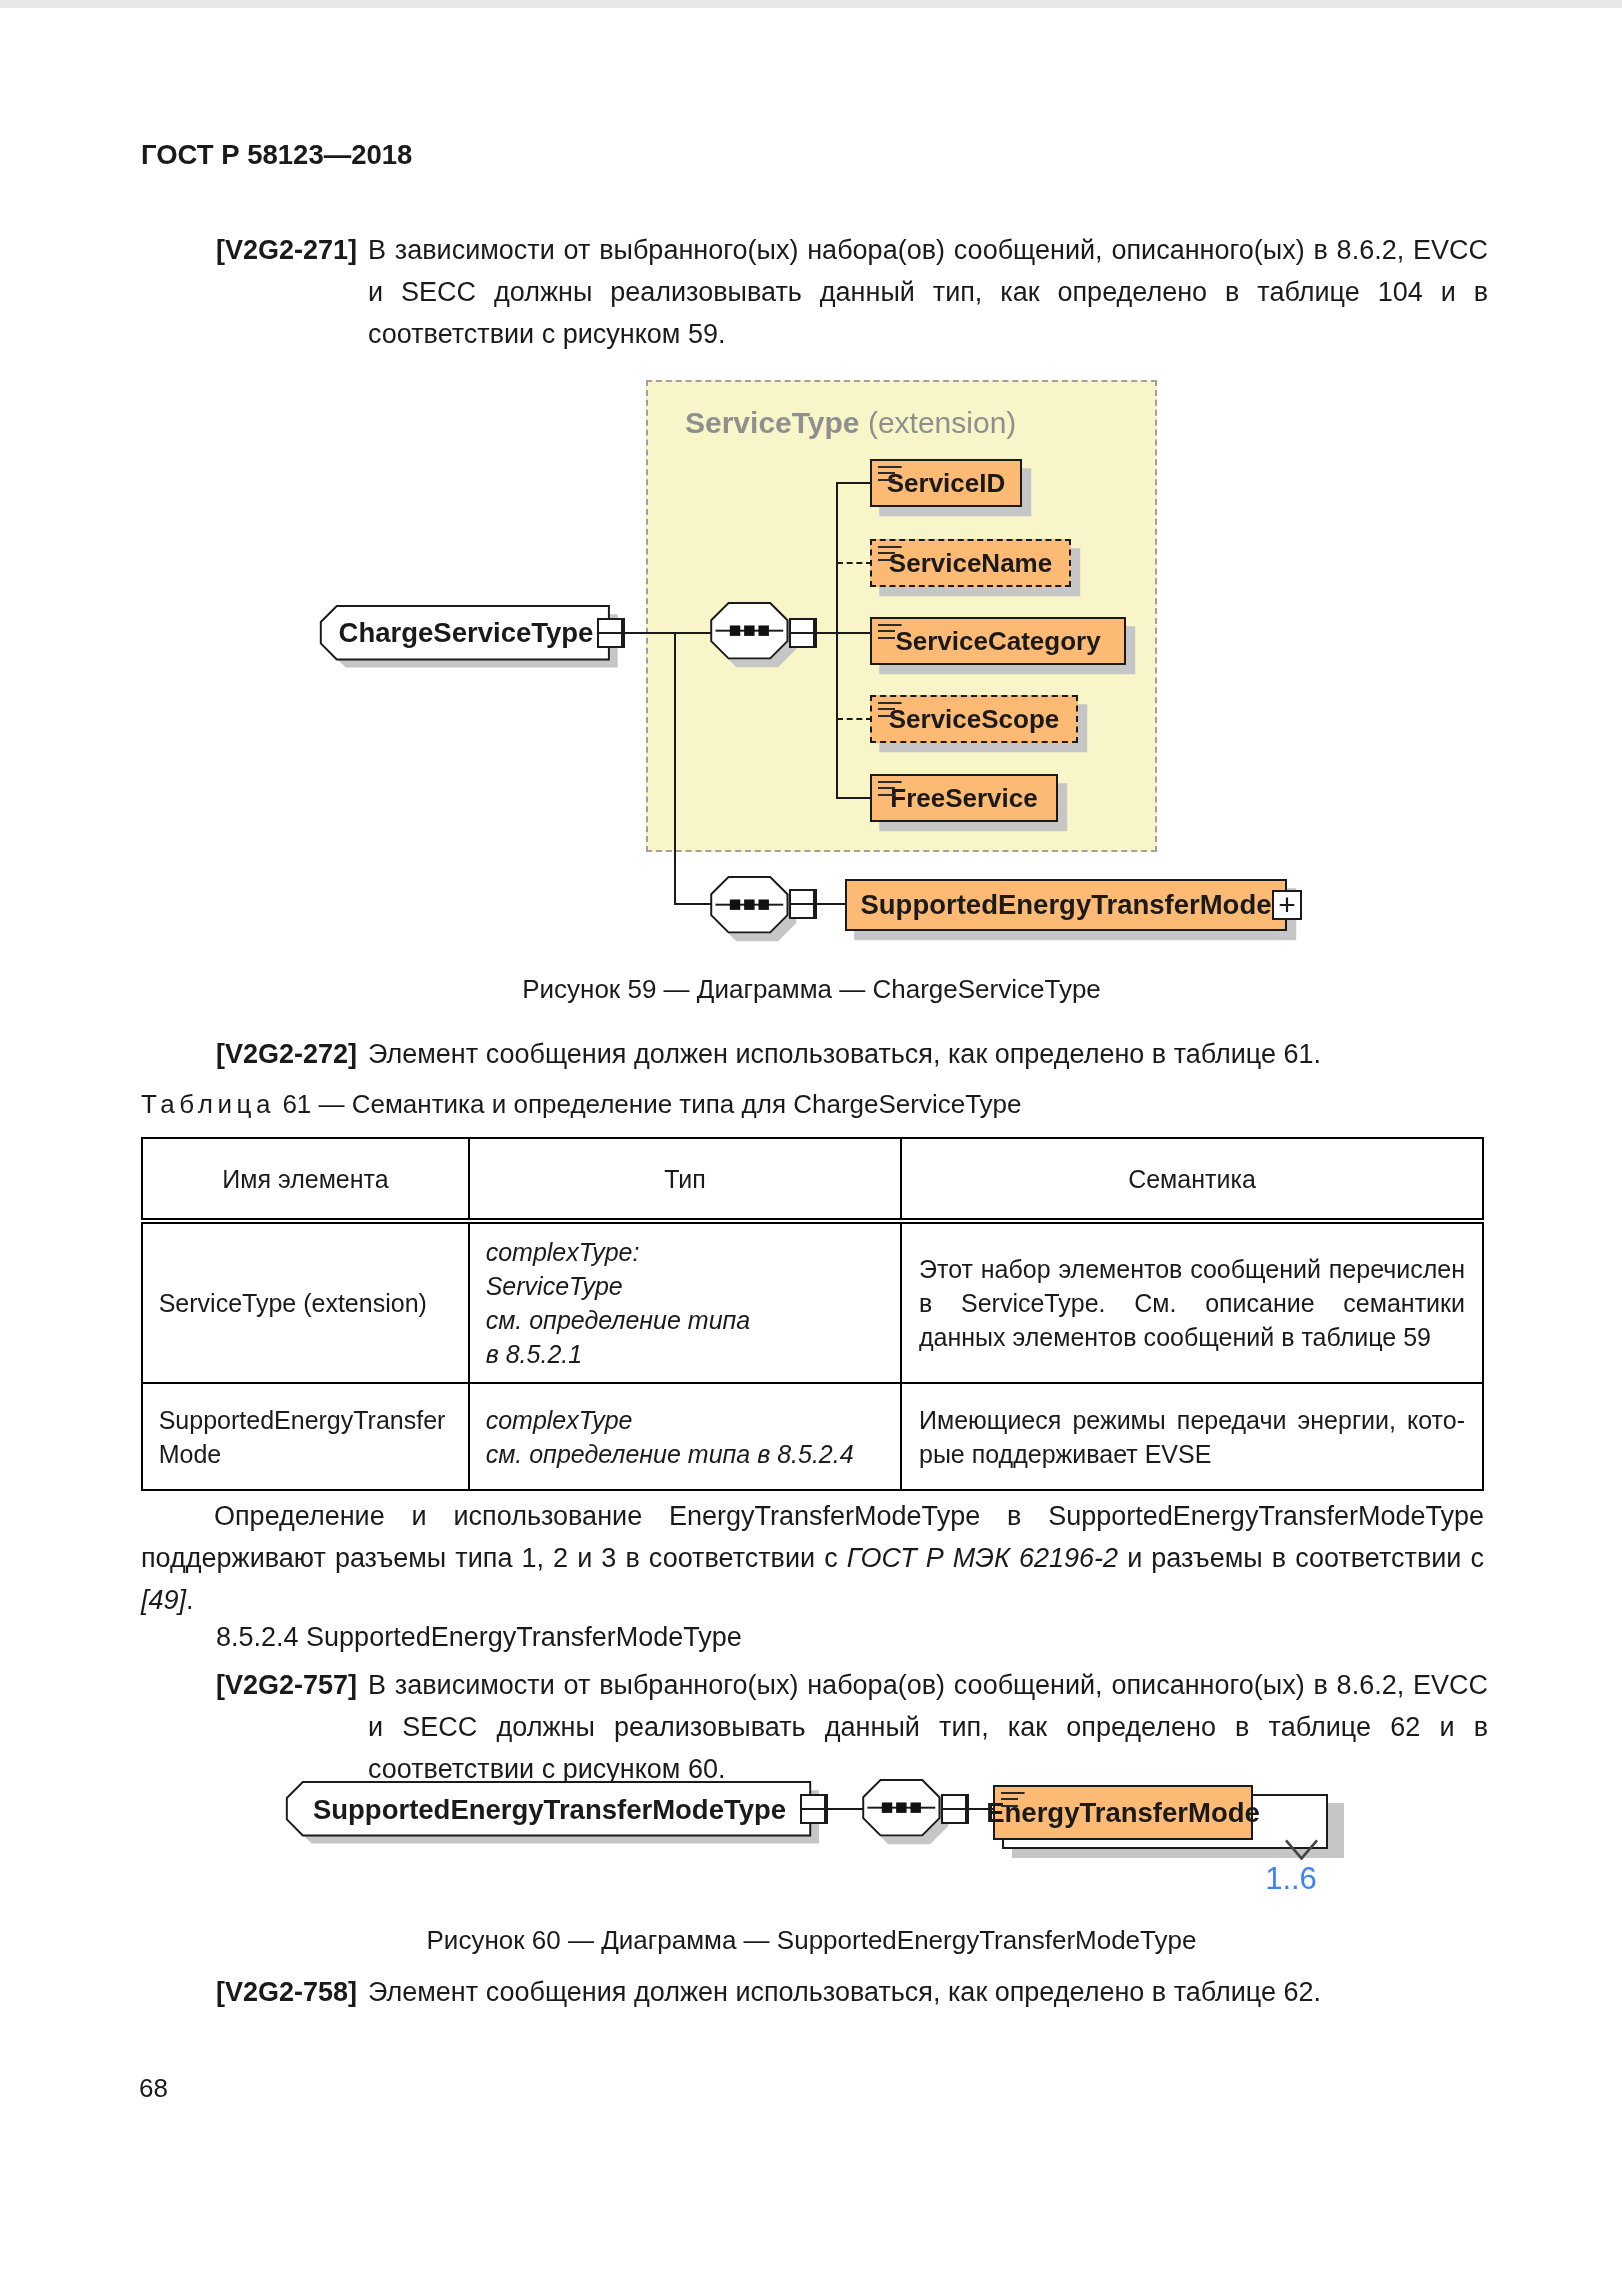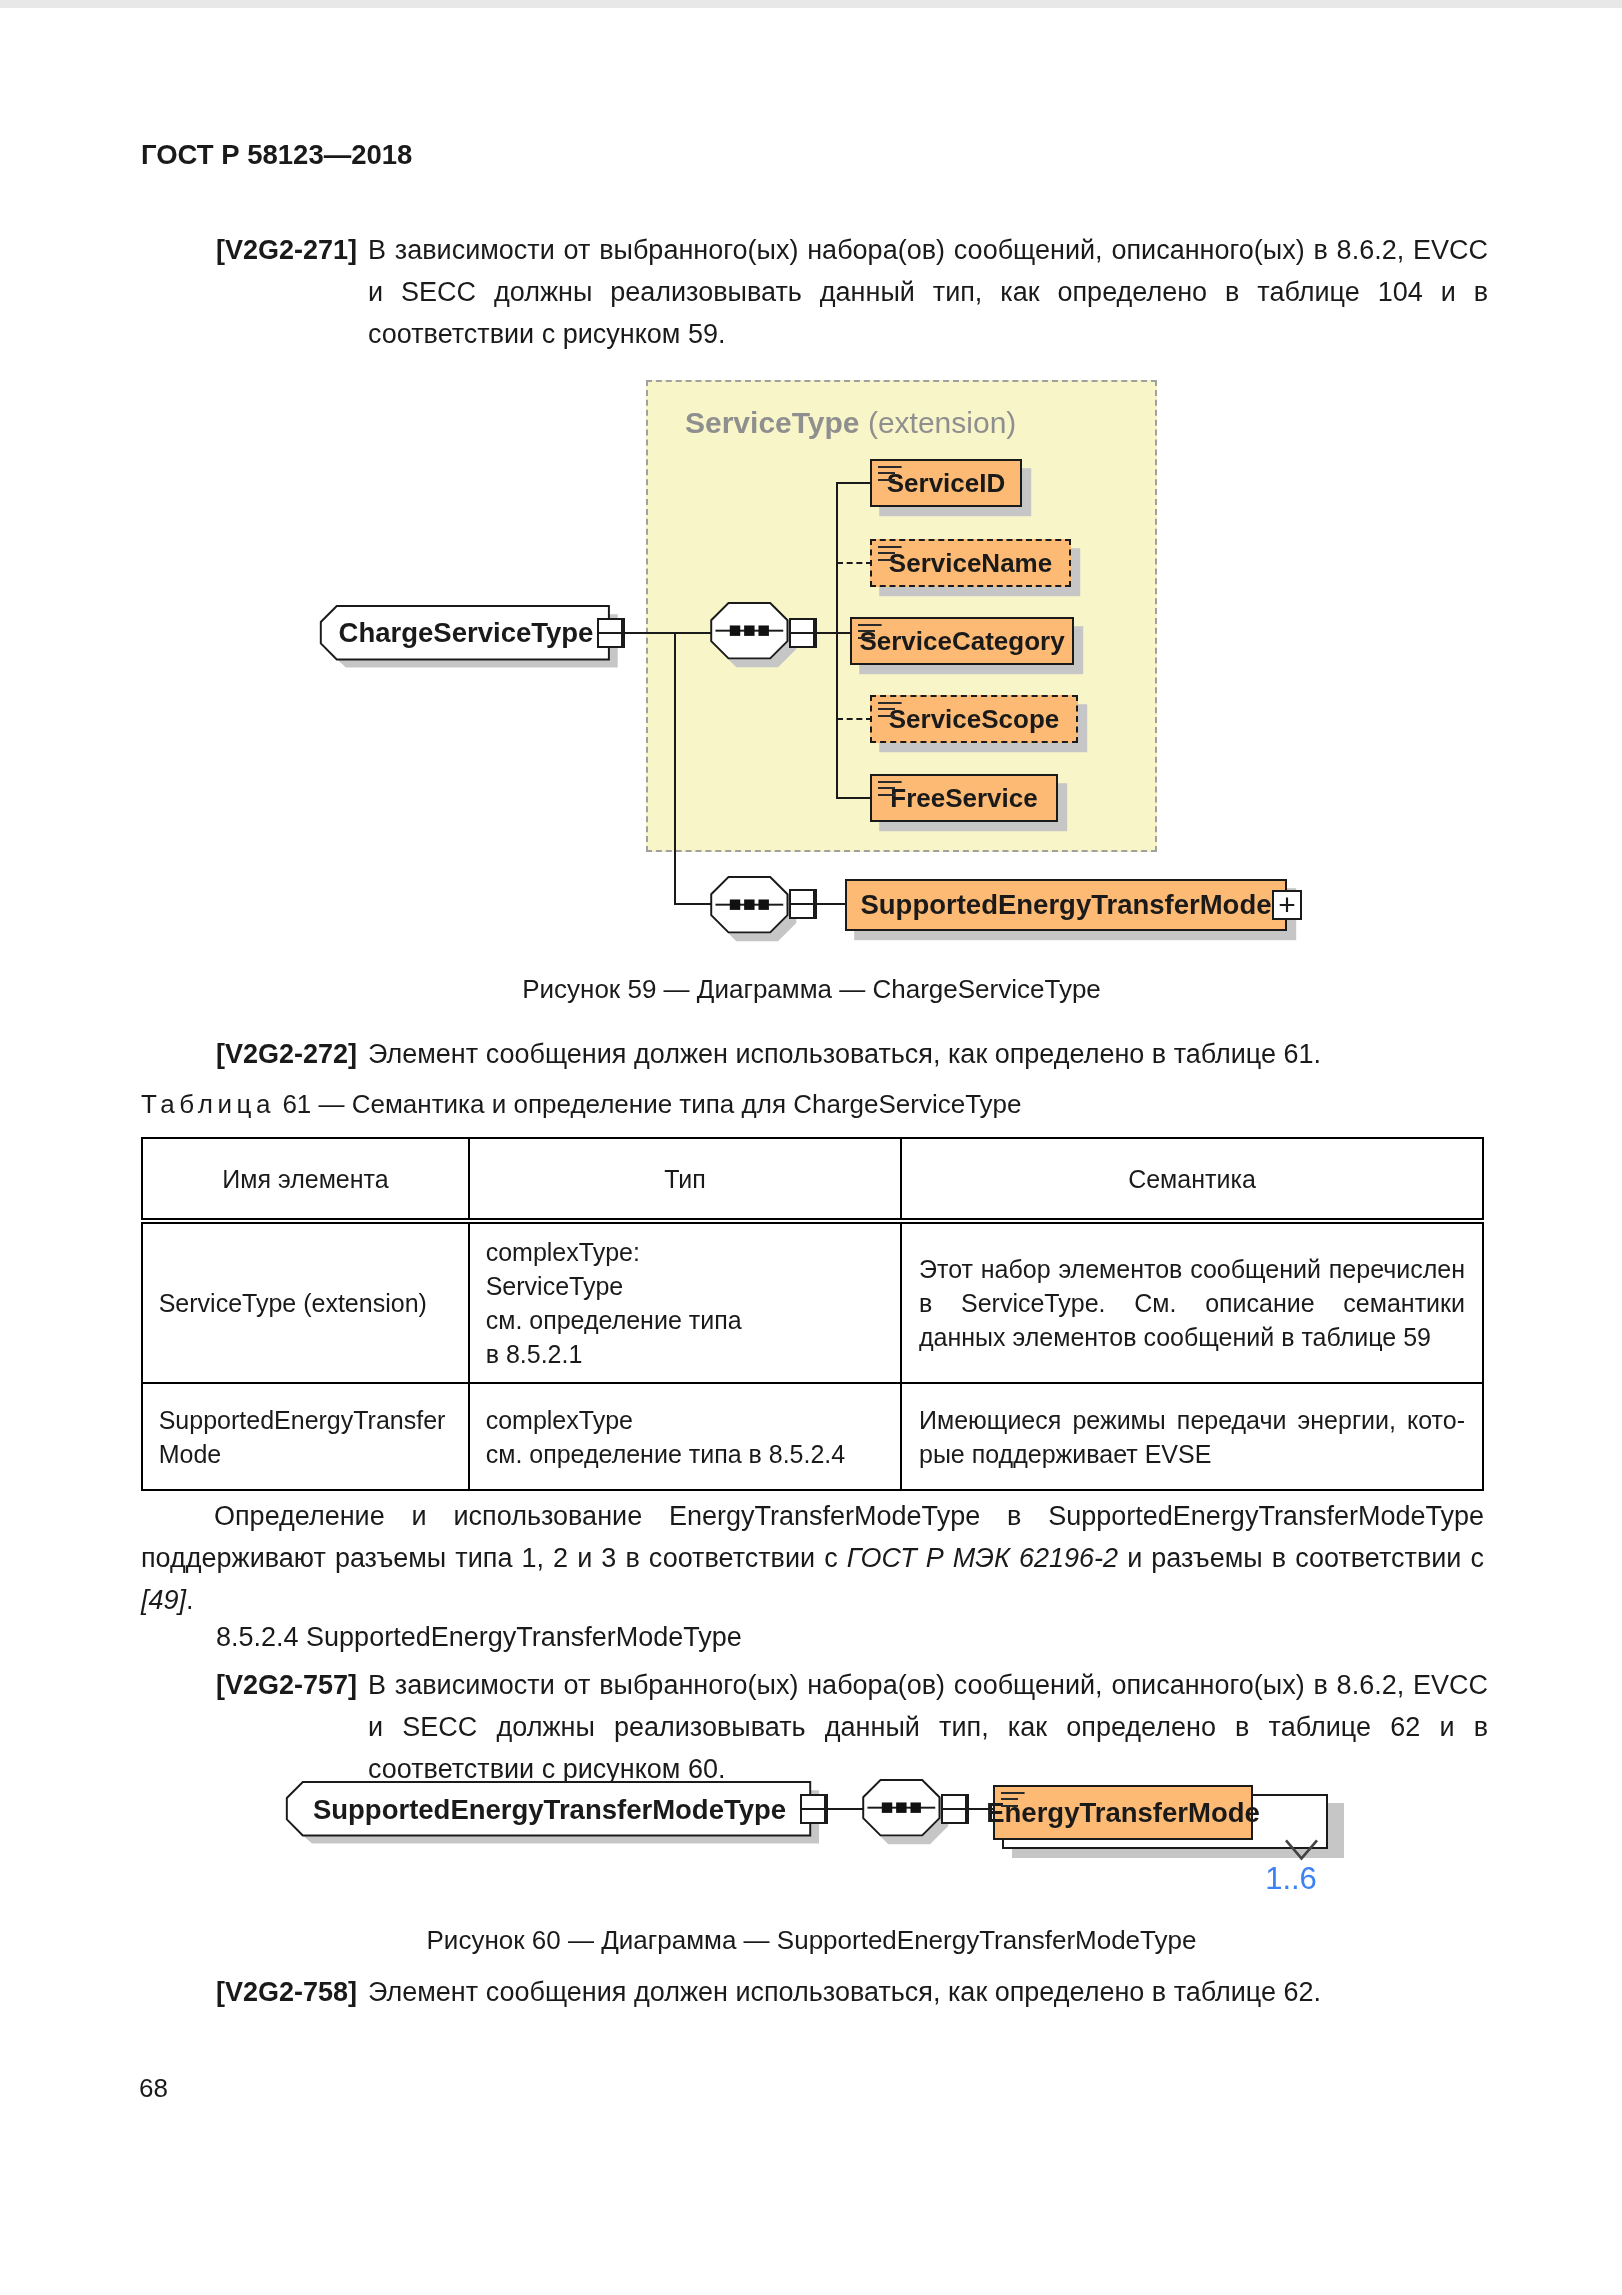--- a/index.html
+++ b/index.html
@@ -23,21 +23,21 @@
   .h4 { position:absolute; left:216px; top:1614px; font-size:27px; }
   .pageno { position:absolute; left:139px; top:2065px; font-size:26px; }
   
   table.t61 { position:absolute; left:141px; top:1129px; width:1341px;
               border-collapse:collapse; table-layout:fixed; font-size:25px; }
   table.t61 td { border:2px solid #000; vertical-align:middle; line-height:34px; }
   table.t61 thead td { height:77px; text-align:center; border-bottom:6.5px double #000; }
   table.t61 tr.r1 td { height:145px; }
   table.t61 tr.r2 td { height:92px; }
   td.c1 { padding:5.2px 11.8px 5.2px 15.7px; }
-  td.c2 { padding:5.2px 11.8px 5.2px 15.7px; white-space:pre-line; }
+  td.c2 { padding:5.2px 11.8px 5.2px 15.7px; white-space:pre-line;font-style:italic; }
   td.c3 { padding:6.5px 17px; text-align:justify; }
   
   .line { position:absolute; background:#1a1a1a; }
   .dashline { position:absolute; height:0; border-top:2px dashed #1a1a1a; }
   .ybox { position:absolute; left:646px; top:372px; width:511px; height:472px;
           background:#f8f6c8; border:2px dashed #a0a0a0; box-sizing:border-box; }
   .ylabel { position:absolute; left:685px; top:398px; font-size:30px; color:#8f8f8f; }
   .ylabel b { font-weight:bold; }
   .ebox { position:absolute; background:#fdba74; border:2px solid #1a1a1a; box-sizing:border-box;
           box-shadow:9.2px 9.2px 0 0 #c6c6c6; display:flex; align-items:center; justify-content:center;
@@ -107,21 +107,21 @@
   <div class="conn" style="left:789px; top:610px"></div>
 
   <div class="ebox" style="left:870px; top:451px; width:152px; height:48px">
     <span class="el-icon"></span>
     <span>ServiceID</span>
   </div>
   <div class="ebox dashed" style="left:870px; top:531px; width:201px; height:48px">
     <span class="el-icon"></span>
     <span>ServiceName</span>
   </div>
-  <div class="ebox" style="left:850px; top:609px; width:224px; height:48px">
+  <div class="ebox" style="left:870px; top:609px; width:256px; height:48px">
     <span class="el-icon"></span>
     <span>ServiceCategory</span>
   </div>
   <div class="ebox dashed" style="left:870px; top:687px; width:208px; height:48px">
     <span class="el-icon"></span>
     <span>ServiceScope</span>
   </div>
   <div class="ebox" style="left:870px; top:766px; width:188px; height:48px">
     <span class="el-icon"></span>
     <span>FreeService</span>

